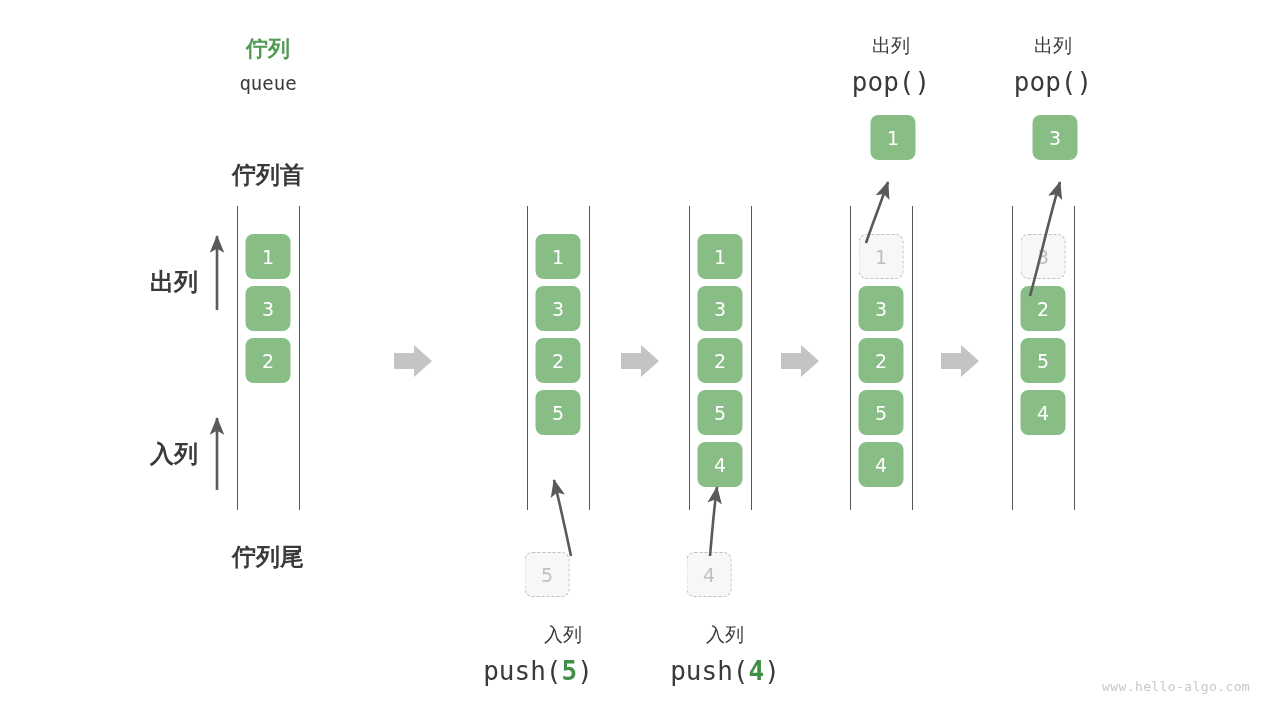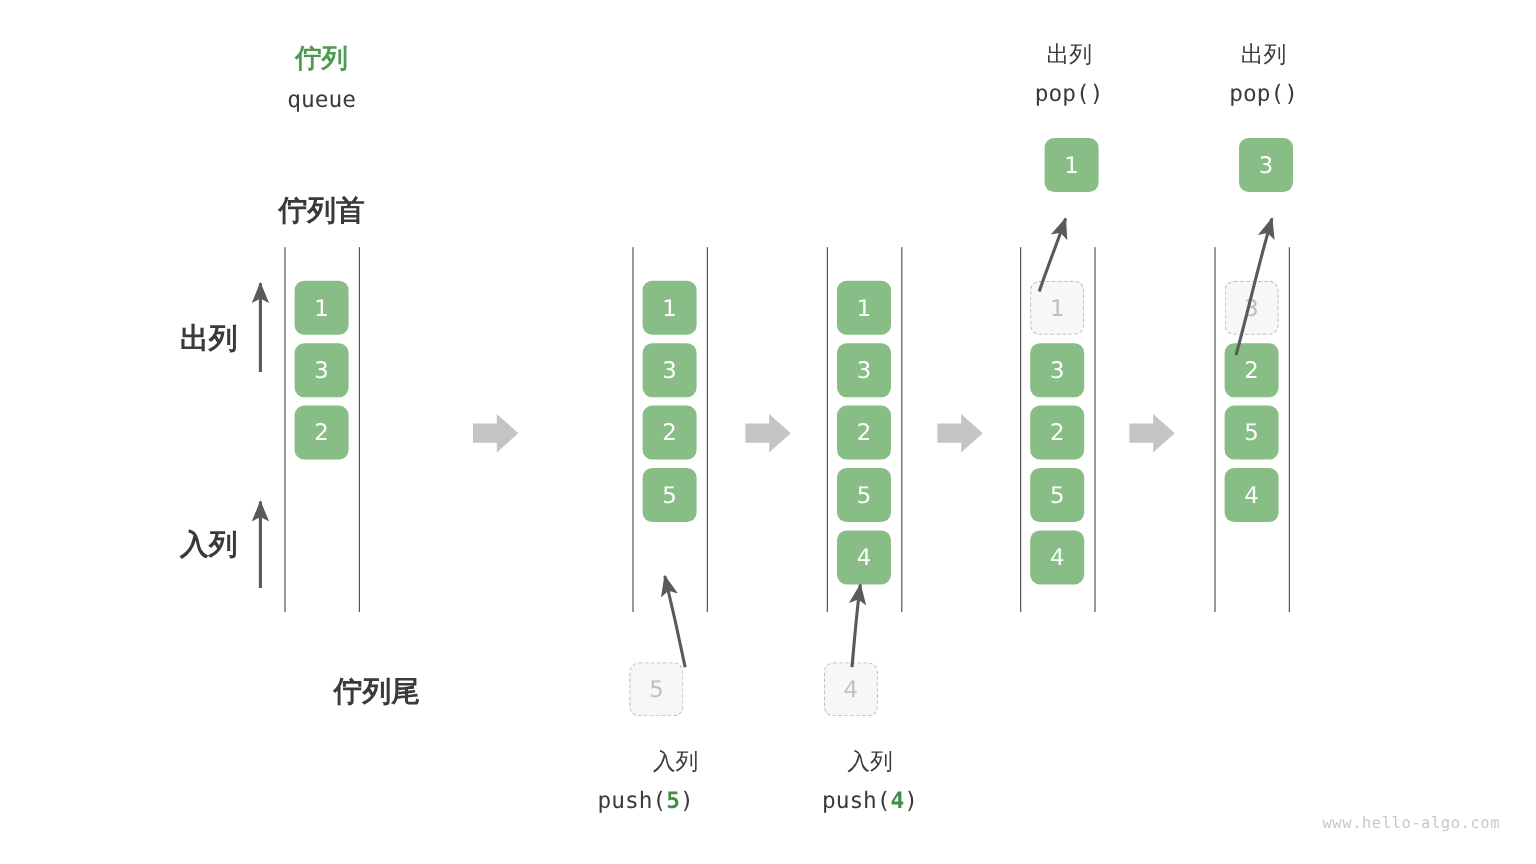--- a/index.html
+++ b/index.html
@@ -47,21 +47,21 @@
     position: absolute;
     font-family: "DejaVu Sans", "Liberation Sans", sans-serif;
     font-size: 19px;
     color: #3A3A3A;
     white-space: nowrap;
     transform: translateX(-50%);
   }
   .op-code {
     position: absolute;
     font-family: "DejaVu Sans Mono", "Liberation Mono", monospace;
-    font-size: 19px;
+    font-size: 26px;
     color: #3A3A3A;
     white-space: nowrap;
     transform: translateX(-50%);
   }
   .op-code .val { color: #3F8F46; font-weight: bold; }
 
   .watermark {
     position: absolute;
     font-family: "DejaVu Sans Mono", "Liberation Mono", monospace;
     font-size: 13px;
@@ -120,21 +120,21 @@
 </style>
 </head>
 <body>
 
 <div id="stage">
 
   <div class="title-cn" style="left:268px; top:34px;">佇列</div>
   <div class="title-en" style="left:268px; top:72px;">queue</div>
 
   <div class="side-label" style="left:268px; top:159px;">佇列首</div>
-  <div class="side-label" style="left:268px; top:560px;margin-left:46px;">佇列尾</div>
+  <div class="side-label" style="left:268px; top:541px;">佇列尾</div>
 
   <div class="side-label" style="left:174px; top:266px;">出列</div>
   <div class="side-label" style="left:174px; top:438px;">入列</div>
 
   <div id="columns-root">
       <div>
         <div class="rail" style="left: 237px; top: 206px; height: 304px;"></div>
         <div class="rail" style="left: 299px; top: 206px; height: 304px;"></div>
         <div class="cell" style="left: 268px; top: 234px;">1</div>
         <div class="cell" style="left: 268px; top: 286px;">3</div>

